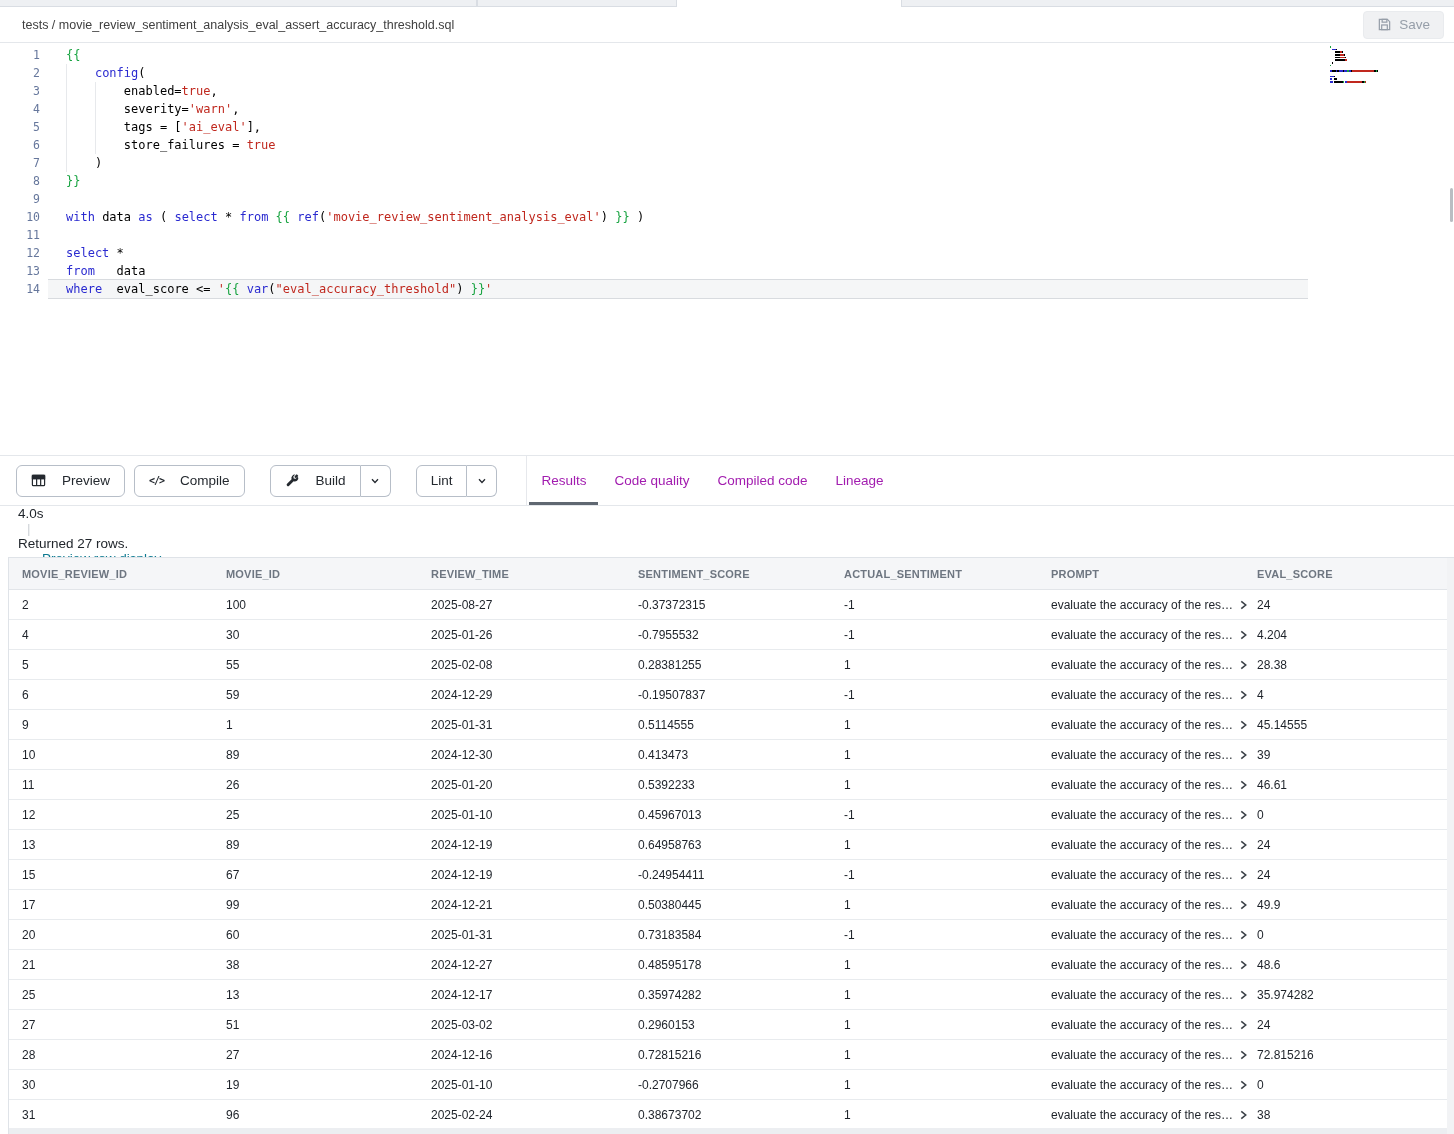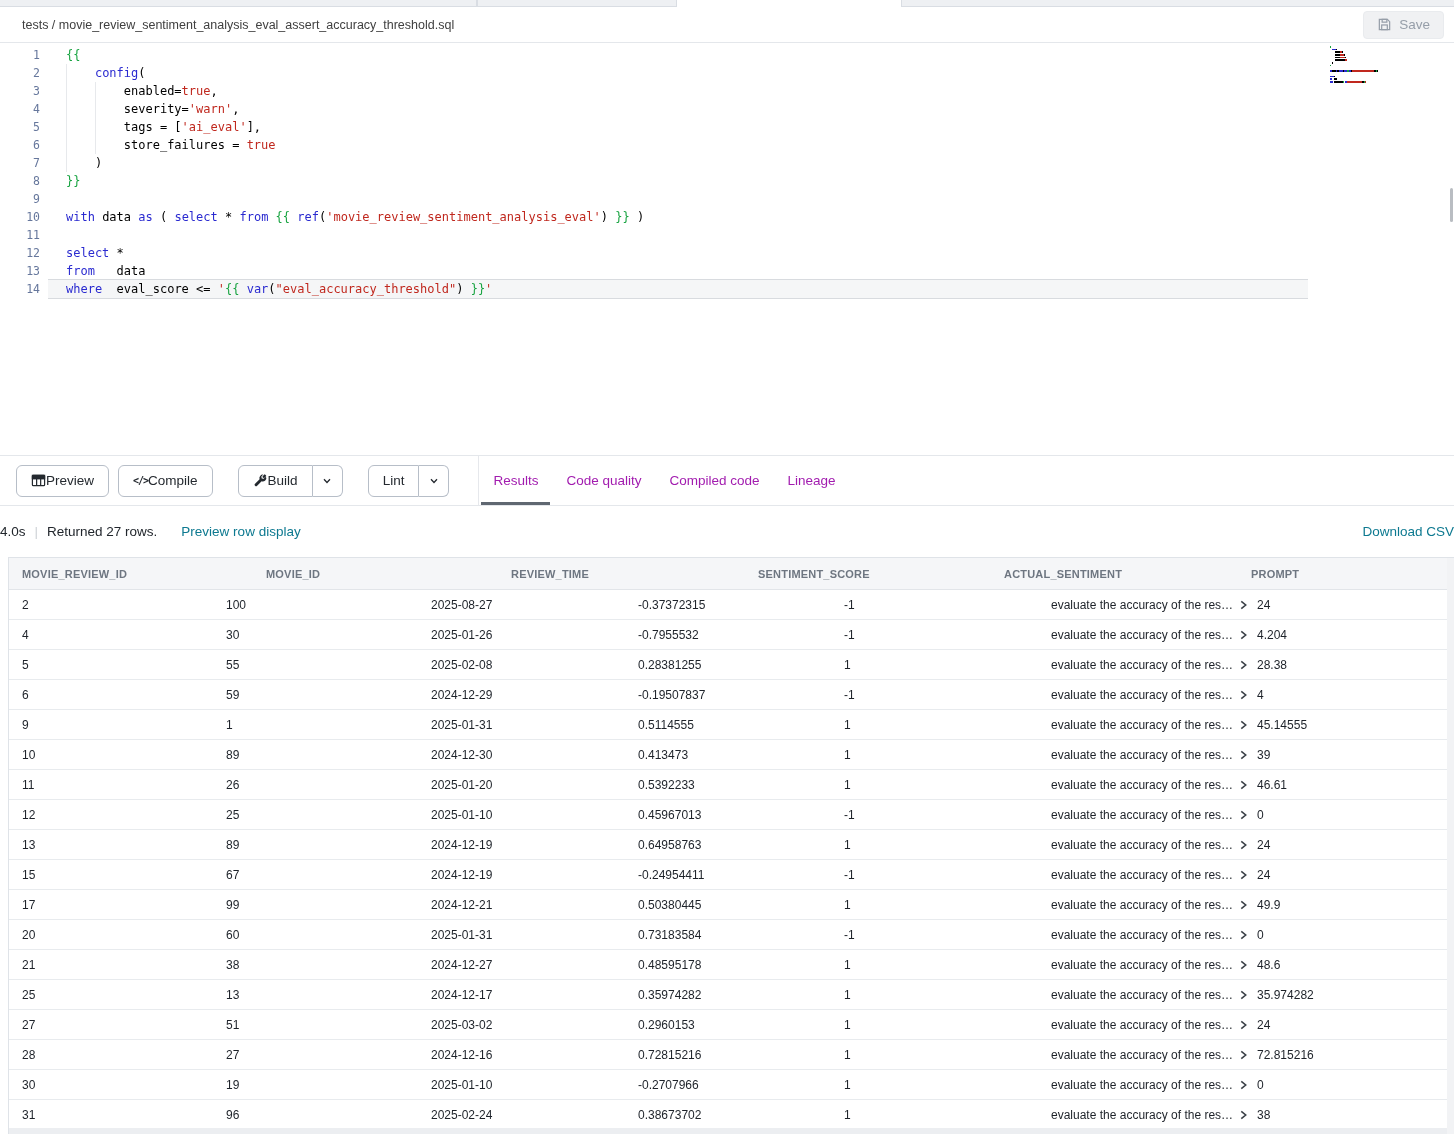--- a/index.html
+++ b/index.html
@@ -29,40 +29,40 @@
   .g1 { left:66px; top:21px; height:108px; }
   .g2 { left:95px; top:39px; height:72px; }
   .minimap { position:absolute; top:3px; right:6px; width:118px; }
   .mrow { height:1.6px; margin-bottom:1.1px; display:flex; }
   .mseg { height:100%; flex:none; }
   .ed-scroll { position:absolute; right:1px; top:145px; width:3px; height:34px; background:#b9bdc2; border-radius:2px; }
 
   
   .toolbar { position:absolute; top:455px; left:0; right:0; height:51px; border-top:1px solid #e4e7eb; border-bottom:1px solid #e4e7eb; display:flex; align-items:stretch; background:#fff; }
   .btns { display:flex; gap:9px; padding-left:16px; align-items:center; }
-  .tbtn { display:flex; align-items:center; gap:0; height:32px; padding:0 14px; background:#fff; border:1px solid #b7bec8; border-radius:6px; font-size:13.5px; color:#24292f; font-family:inherit; cursor:pointer;text-align:right; }
+  .tbtn { display:flex; align-items:center; gap:16px; height:32px; padding:0 14px; background:#fff; border:1px solid #b7bec8; border-radius:6px; font-size:13.5px; color:#24292f; font-family:inherit; cursor:pointer;text-align:right; }
   .btn-group { display:flex; }
   .btn-group .tbtn.main { border-radius:6px 0 0 6px;margin-left:16px; }
   .btn-group .tbtn.chev-btn { border-radius:0 6px 6px 0; border-left:none; width:30px; padding:0; justify-content:center; }
   .mono-ic { font:bold 10px "DejaVu Sans Mono", monospace; color:#24292f; letter-spacing:-1px; }
   .vdiv { width:1px; background:#e6e8ec; margin-left:29px; flex:none; }
   .tabs { display:flex; gap:4px; margin-left:2px; align-items:stretch; }
   .tab { display:flex; align-items:center; padding:0 12px; font-size:13.5px; color:#a21caf; position:relative; cursor:pointer; }
   .tab.active::after { content:""; position:absolute; left:0; right:0; bottom:0; height:3px; background:#5f6771; }
 
   
-  .statusbar { position:absolute; top:506px; left:0; right:0; height:51px; display:flex; align-items:center; padding:0 0; font-size:13.5px; color:#21262c; background:#fff; }
+  .statusbar { position:absolute; top:506px; left:0; right:0; height:51px; display:flex; padding:0 18px; font-size:13.5px; color:#21262c; background:#fff;flex-direction:column; }
   .sep { color:#cdd1d6; margin:0 9px; }
   .link { color:#0d7990; margin-left:24px; cursor:pointer; }
   .dl { margin-left:auto; }
 
   
   .results { position:absolute; top:557px; left:8px; right:0; bottom:0; border-top:1px solid #dfe3e8; border-left:1px solid #dfe3e8; background:#fff; }
   .grid7 { display:grid; grid-template-columns:204px 205px 207px 206px 207px 206px 1fr; align-items:center; padding-left:13px; }
-  .thead { height:32px; background:#f5f6f8; border-bottom:1px solid #e2e5e9;gap:40px; }
+  .thead { height:32px; background:#f5f6f8; border-bottom:1px solid #e2e5e9; }
   .th { font-size:11px; font-weight:700; color:#6e7681; letter-spacing:.2px; }
   .row { height:30px; border-bottom:1px solid #e8ebee; font-size:12px; color:#1d2229; }
   .cell { overflow:hidden; white-space:nowrap; }
   .prompt-cell { display:flex; align-items:center; gap:6px; }
   .vtrack { position:absolute; top:0; right:0; width:7px; bottom:0; background:#f2f3f5; }
   .htrack { position:absolute; left:0; right:7px; bottom:0; height:6px; background:#eceef1; }
   svg { display:block; }
 </style>
 </head>
 <body>

